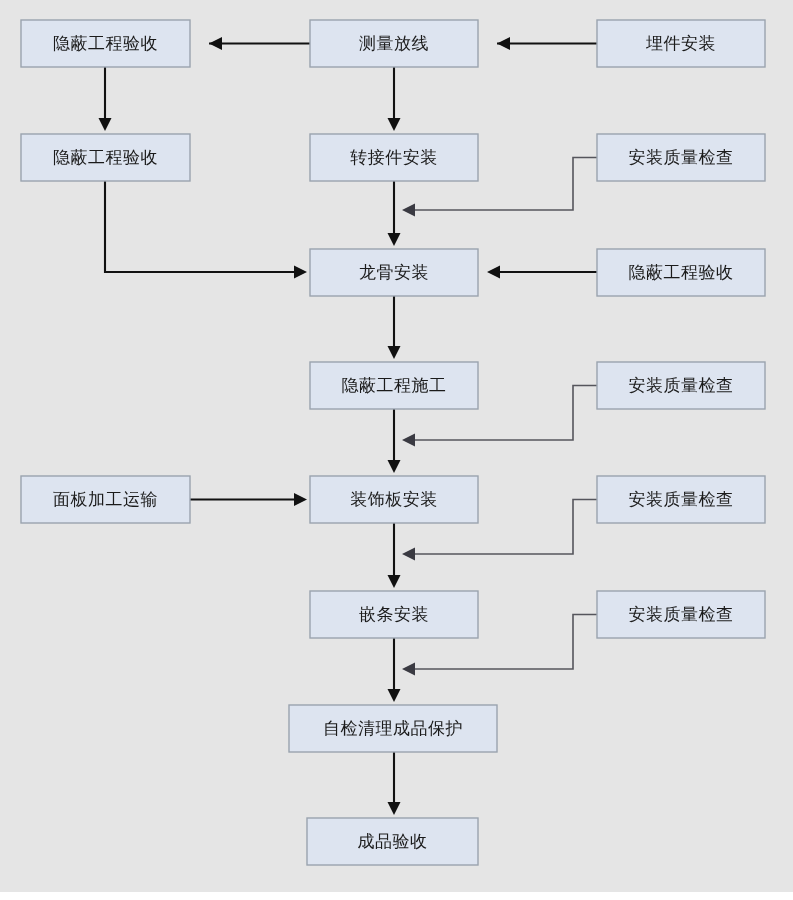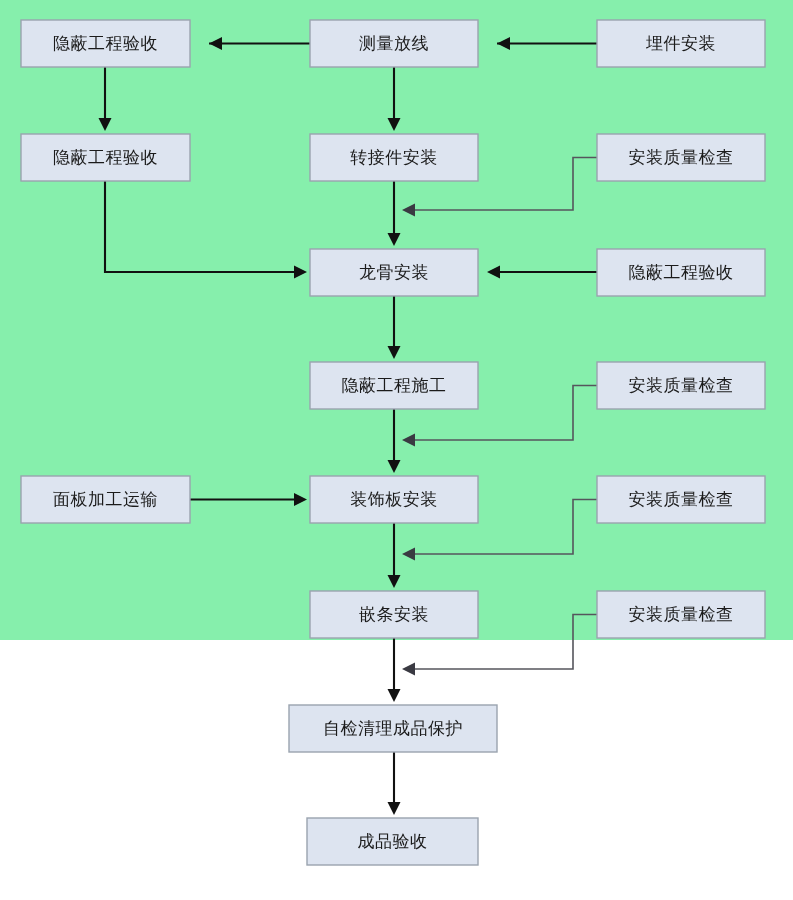--- a/index.html
+++ b/index.html
@@ -9,22 +9,22 @@
   }
   body {
     width: 793px;
     height: 900px;
     font-family: "Liberation Sans", "DejaVu Sans", sans-serif;
     overflow: hidden;
   }
   #flowchart-root {
     position: relative;
     width: 793px;
-    height: 640px;
-    background: #86efac;
+    height: 892px;
+    background: #e5e5e5;
   }
   svg#flow-svg {
     position: absolute;
     top: 0;
     left: 0;
     width: 793px;
     height: 900px;
     display: block;
   }
   .node-rect {

